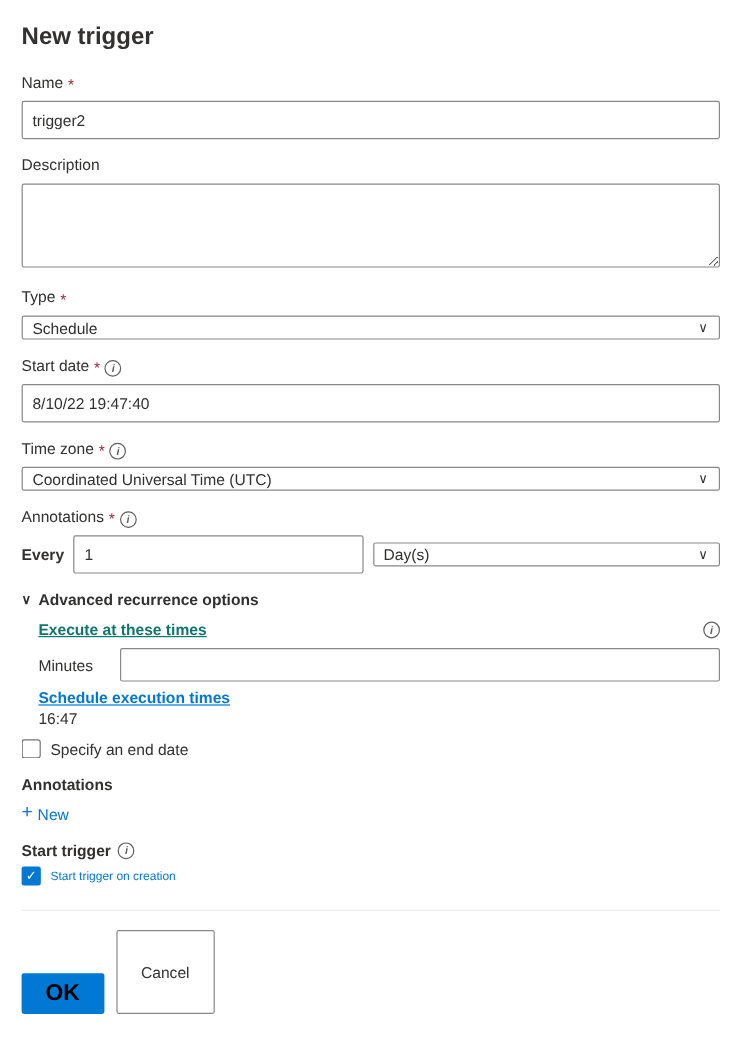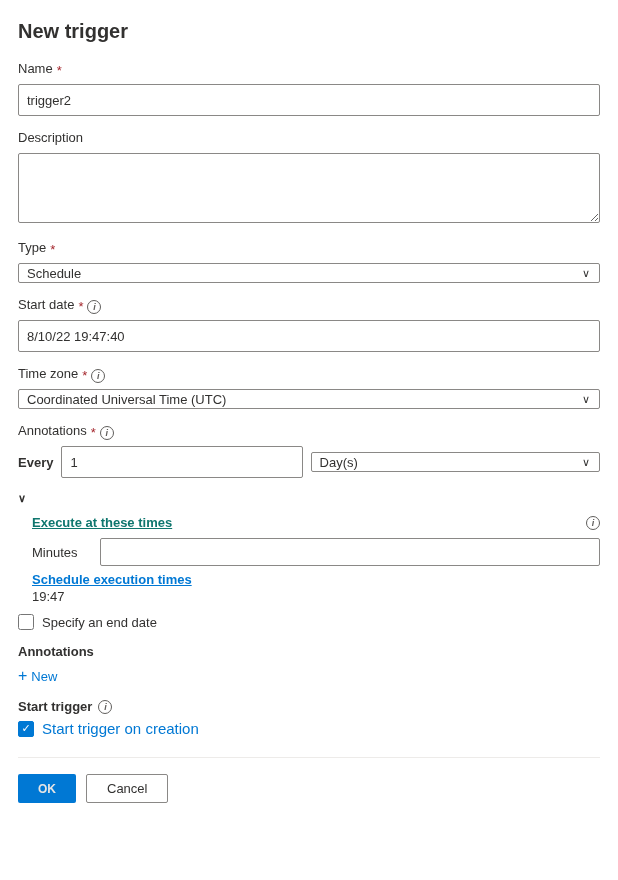--- a/index.html
+++ b/index.html
@@ -247,41 +247,42 @@
       color: #fff;
       font-size: 11px;
       line-height: 1;
     }
     .start-trigger-checkbox-row {
       display: flex;
       align-items: center;
       gap: 8px;
     }
     .start-trigger-checkbox-label {
-      font-size: 15px;
+      font-size: 10px;
       color: #0078d4;
     }
     .divider {
       border: none;
       border-top: 1px solid #edebe9;
       margin: 10px 0 16px 0;
     }
     .footer-buttons {
       display: flex;
       gap: 10px;
     }
     .btn-ok {
       background: #0078d4;
-      color: #e5e5e5;
+      color: #000000;
       border: none;
       border-radius: 2px;
       padding: 6px 20px;
-      font-size: 12px;
-      cursor: pointer;
-      font-weight: 600;
+      font-size: 19px;
+      cursor: pointer;
+      font-weight: 600;
+      margin-top: 36px;
     }
     .btn-cancel {
       background: #fff;
       color: #323130;
       border: 1px solid #8a8886;
       border-radius: 2px;
       padding: 6px 20px;
       font-size: 13px;
       cursor: pointer;
     }
@@ -373,38 +374,39 @@
           <option>Month(s)</option>
         </select>
         <span class="select-arrow">∨</span>
       </div>
     </div>
   </div>
 
   <div class="advanced-section">
     <div class="advanced-toggle">
       <span class="chevron-icon">∨</span>
+      <span>Advanced recurrence options</span>
     </div>
 
     <div class="advanced-content">
 
       <div class="execute-header">
         <span class="execute-link">Execute at these times</span>
         <span class="info-icon" title="Info">i</span>
       </div>
 
 
       <div class="hours-minutes-row">
         <span class="hm-label">Minutes</span>
         <input class="hm-input" type="text" value="" style="">
       </div>
 
       <div>
         <span class="schedule-link">Schedule execution times</span>
-        <div class="schedule-time">19:47</div>
+        <div class="schedule-time">16:47</div>
       </div>
     </div>
   </div>
 
   <div class="checkbox-row">
     <input class="checkbox-input" type="checkbox" id="end-date-check" style="">
     <label class="checkbox-label" for="end-date-check">Specify an end date</label>
   </div>
 
   <div class="field-group">

